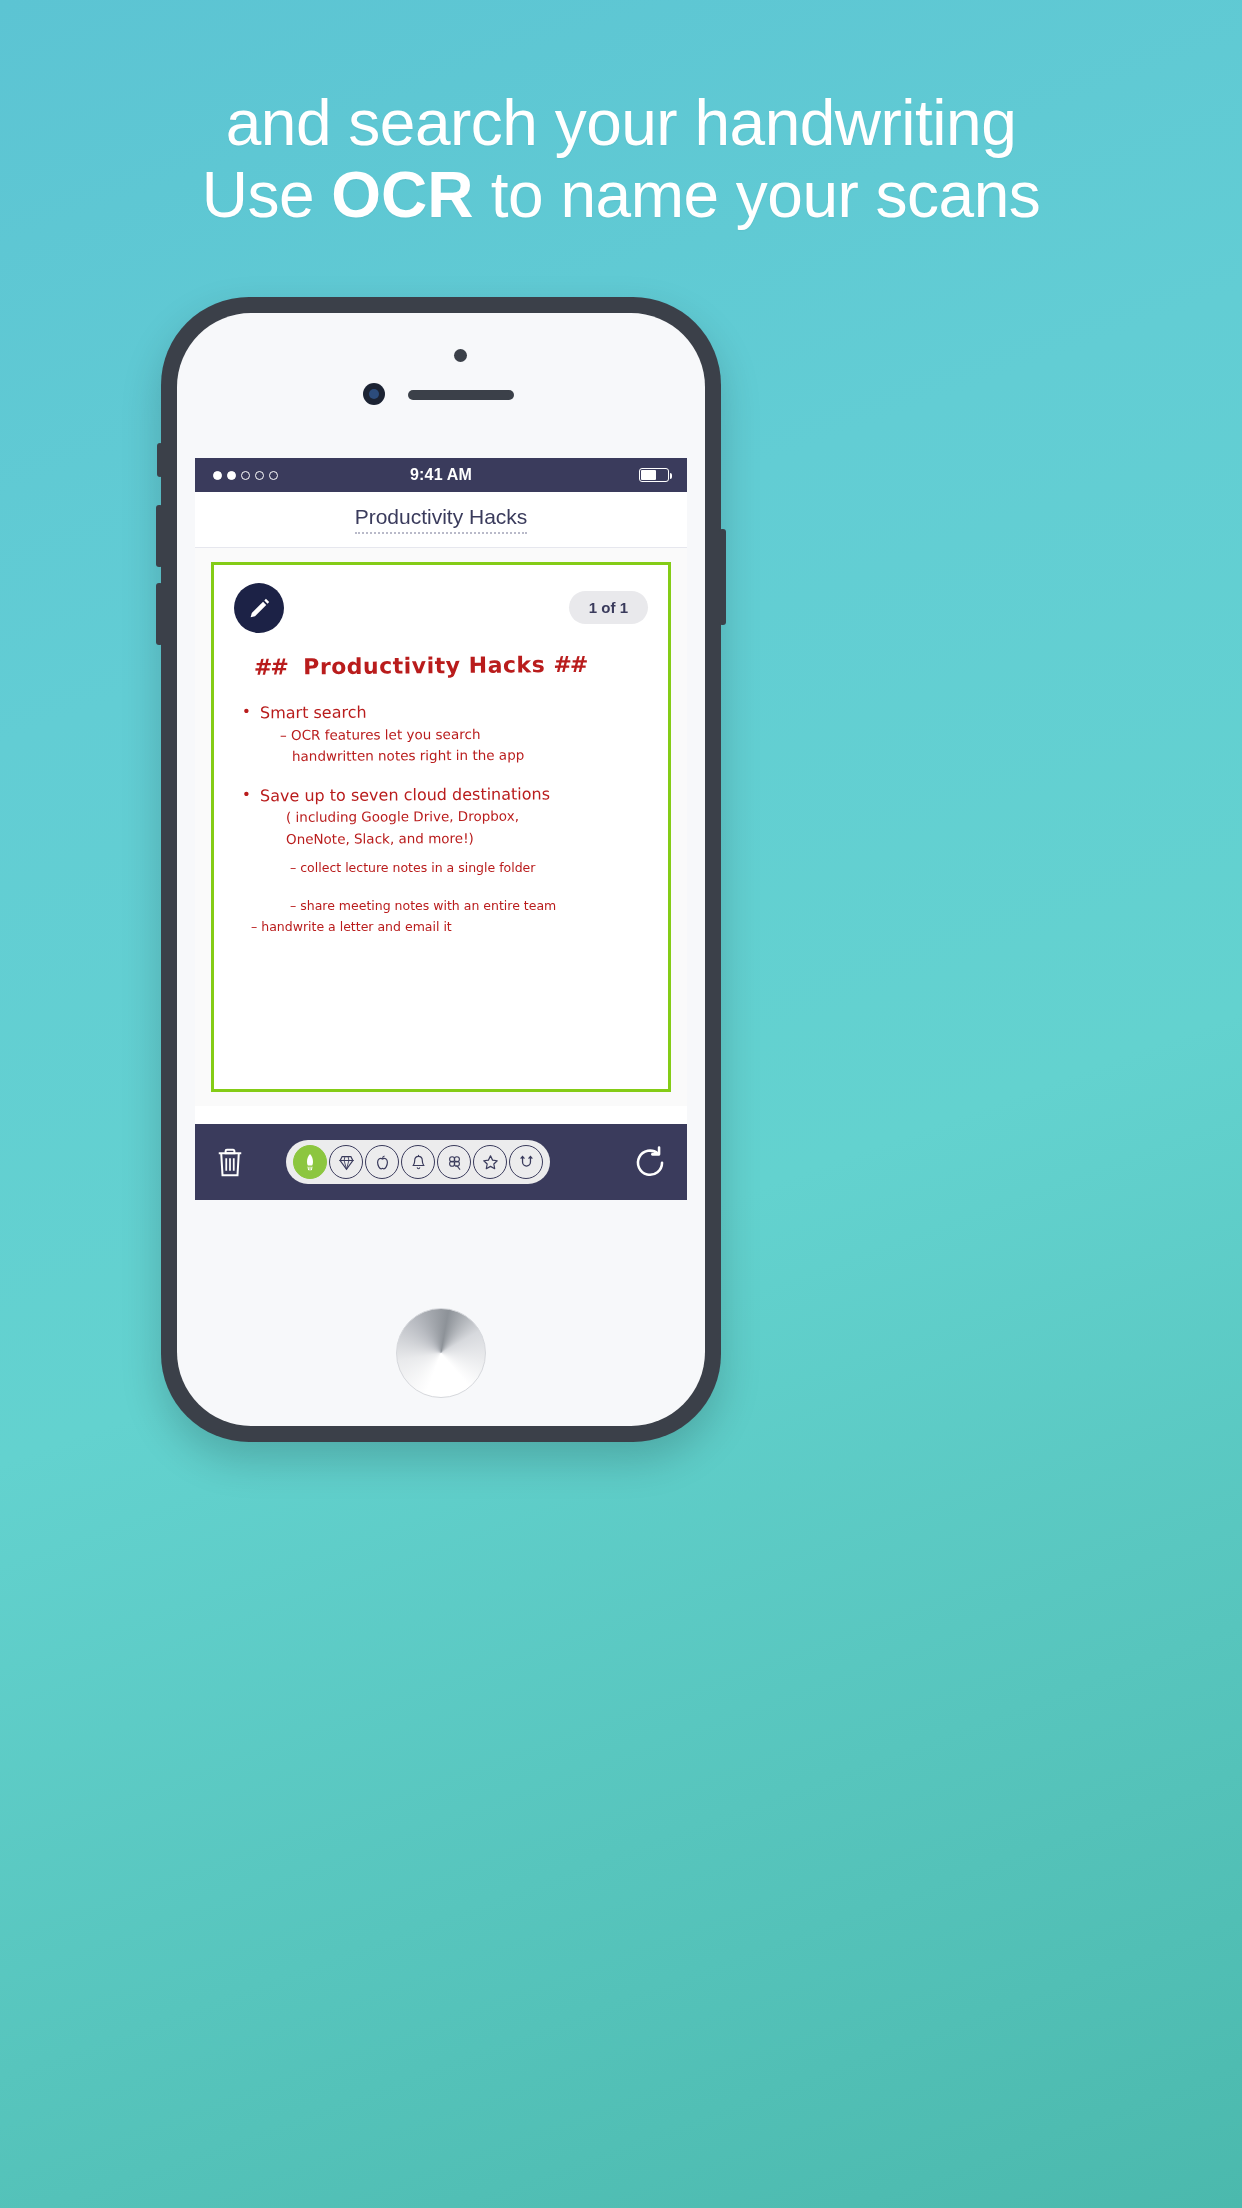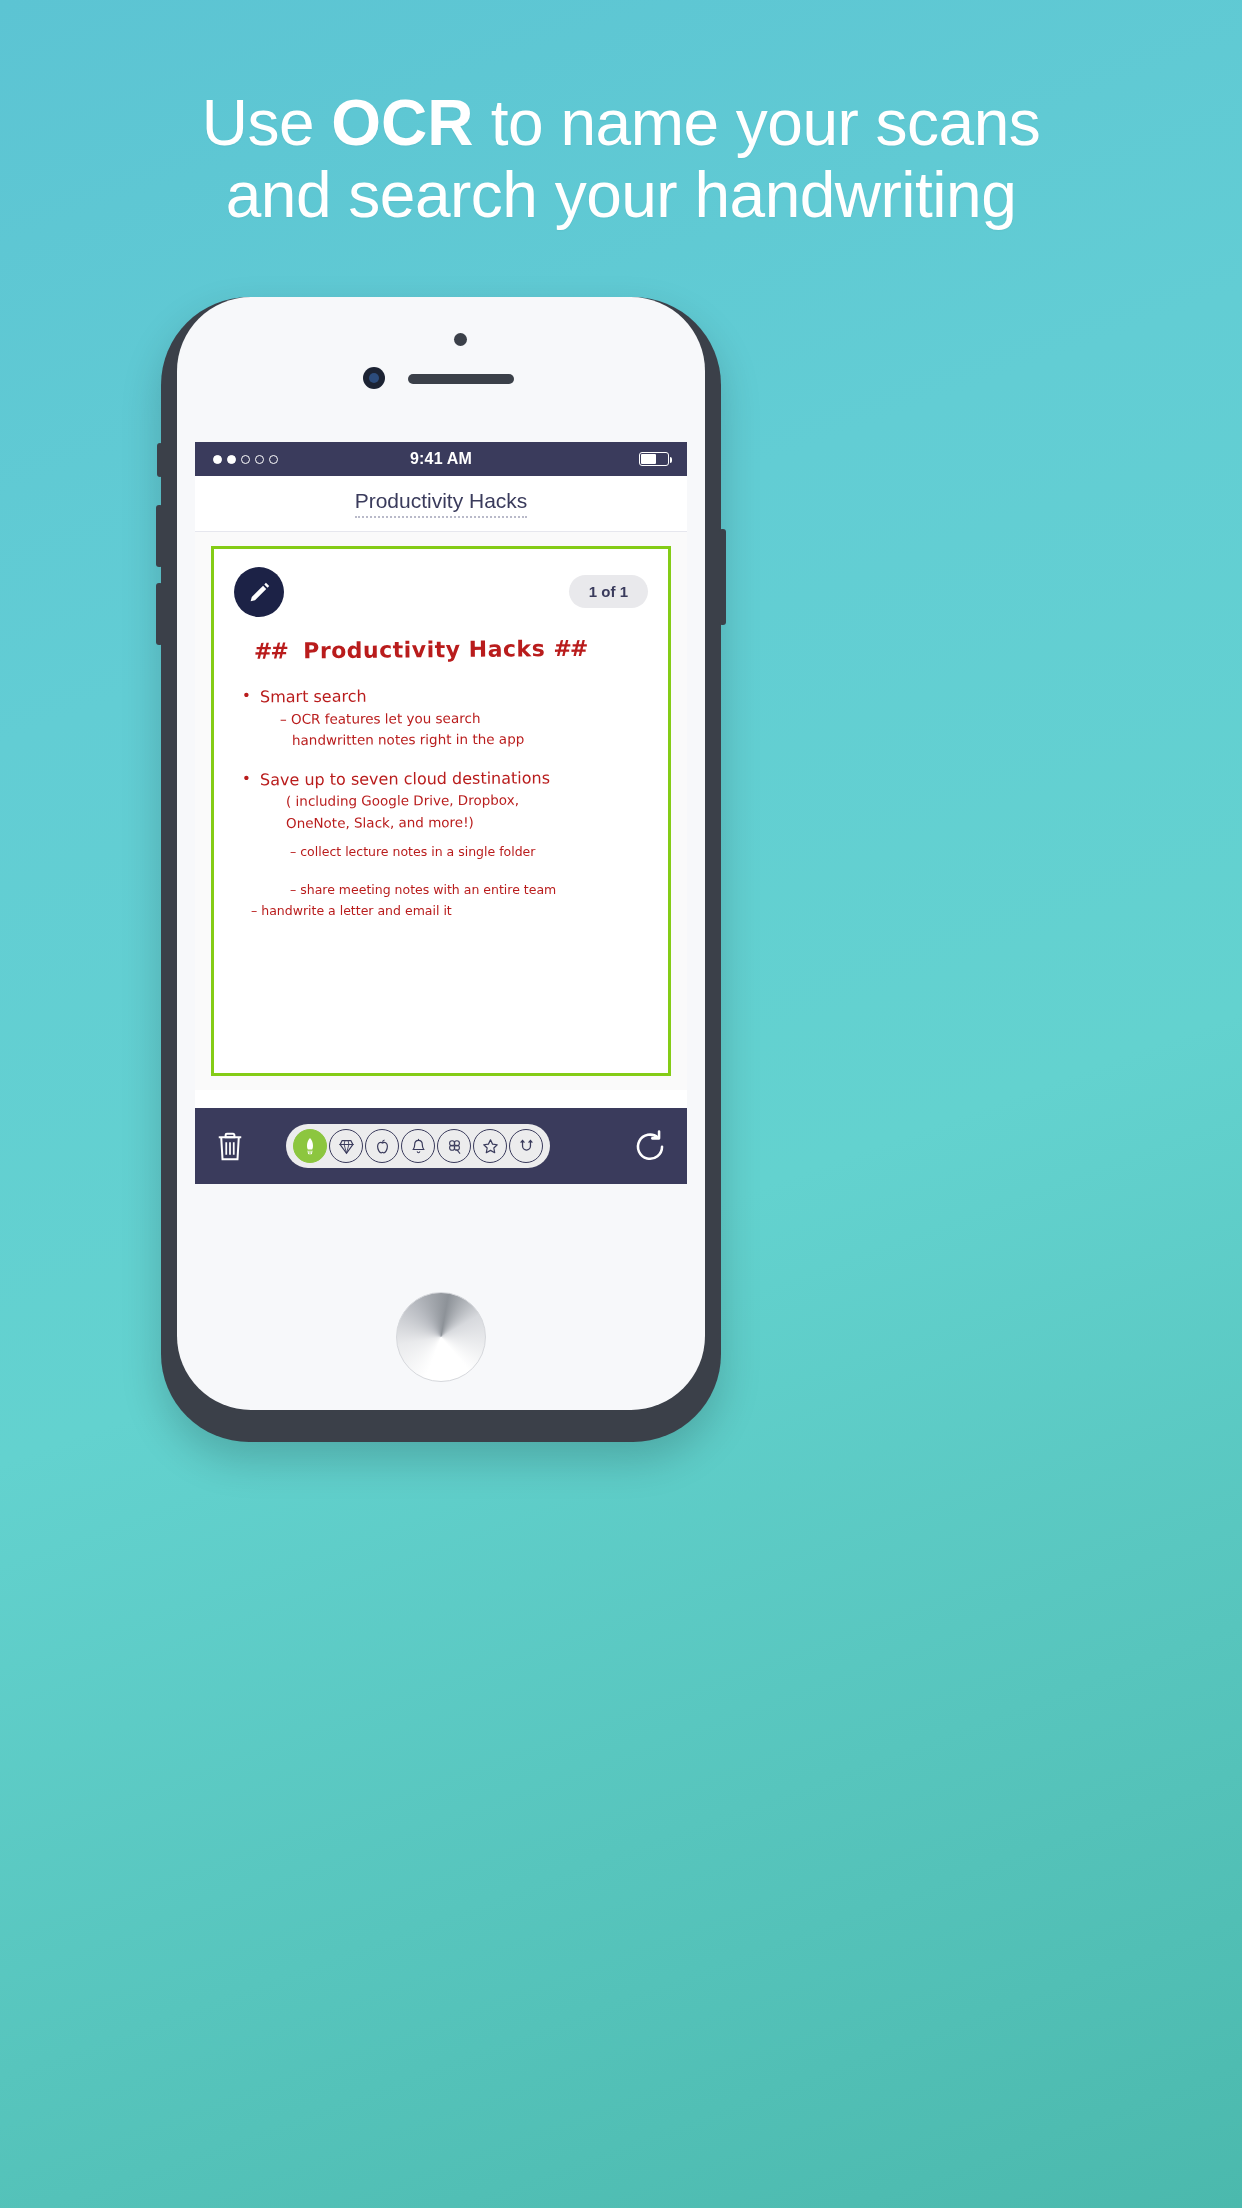--- a/index.html
+++ b/index.html
@@ -30,21 +30,21 @@
   .phone {
     position: absolute;
     left: 161px; top: 297px;
     width: 560px; height: 1145px;
     background: #3b4049;
     border-radius: 88px;
     box-shadow: 0 18px 40px rgba(0,0,0,0.18);
   }
   .phone-inner {
     position: absolute;
-    left: 16px; top: 0;
+    left: 16px; top: 16px;
     width: 528px; height: 1113px;
     background: #f7f8fa;
     border-radius: 74px;
     overflow: hidden;
   }
   
   .btn-side {
     position: absolute;
     background: #3b4049;
     border-radius: 3px;
@@ -247,22 +247,22 @@
     background: transparent;
   }
   .tagb.active { background: #8cc63f; border-color: #8cc63f; }
   .tagb svg { display: block; }
   .rotate-btn { width: 34px; height: 34px; margin-left: auto; }
 </style>
 </head>
 <body>
 
 <div class="headline">
+  <span class="hl-line">and search your handwriting</span>
   <span class="hl-line"><span>Use </span><b>OCR</b><span> to name your scans</span></span>
-  <span class="hl-line">and search your handwriting</span>
 </div>
 
 <div class="phone">
 
   <div class="btn-side btn-silent"></div>
   <div class="btn-side btn-volup"></div>
   <div class="btn-side btn-voldn"></div>
   <div class="btn-side btn-power"></div>
 
   <div class="phone-inner">

